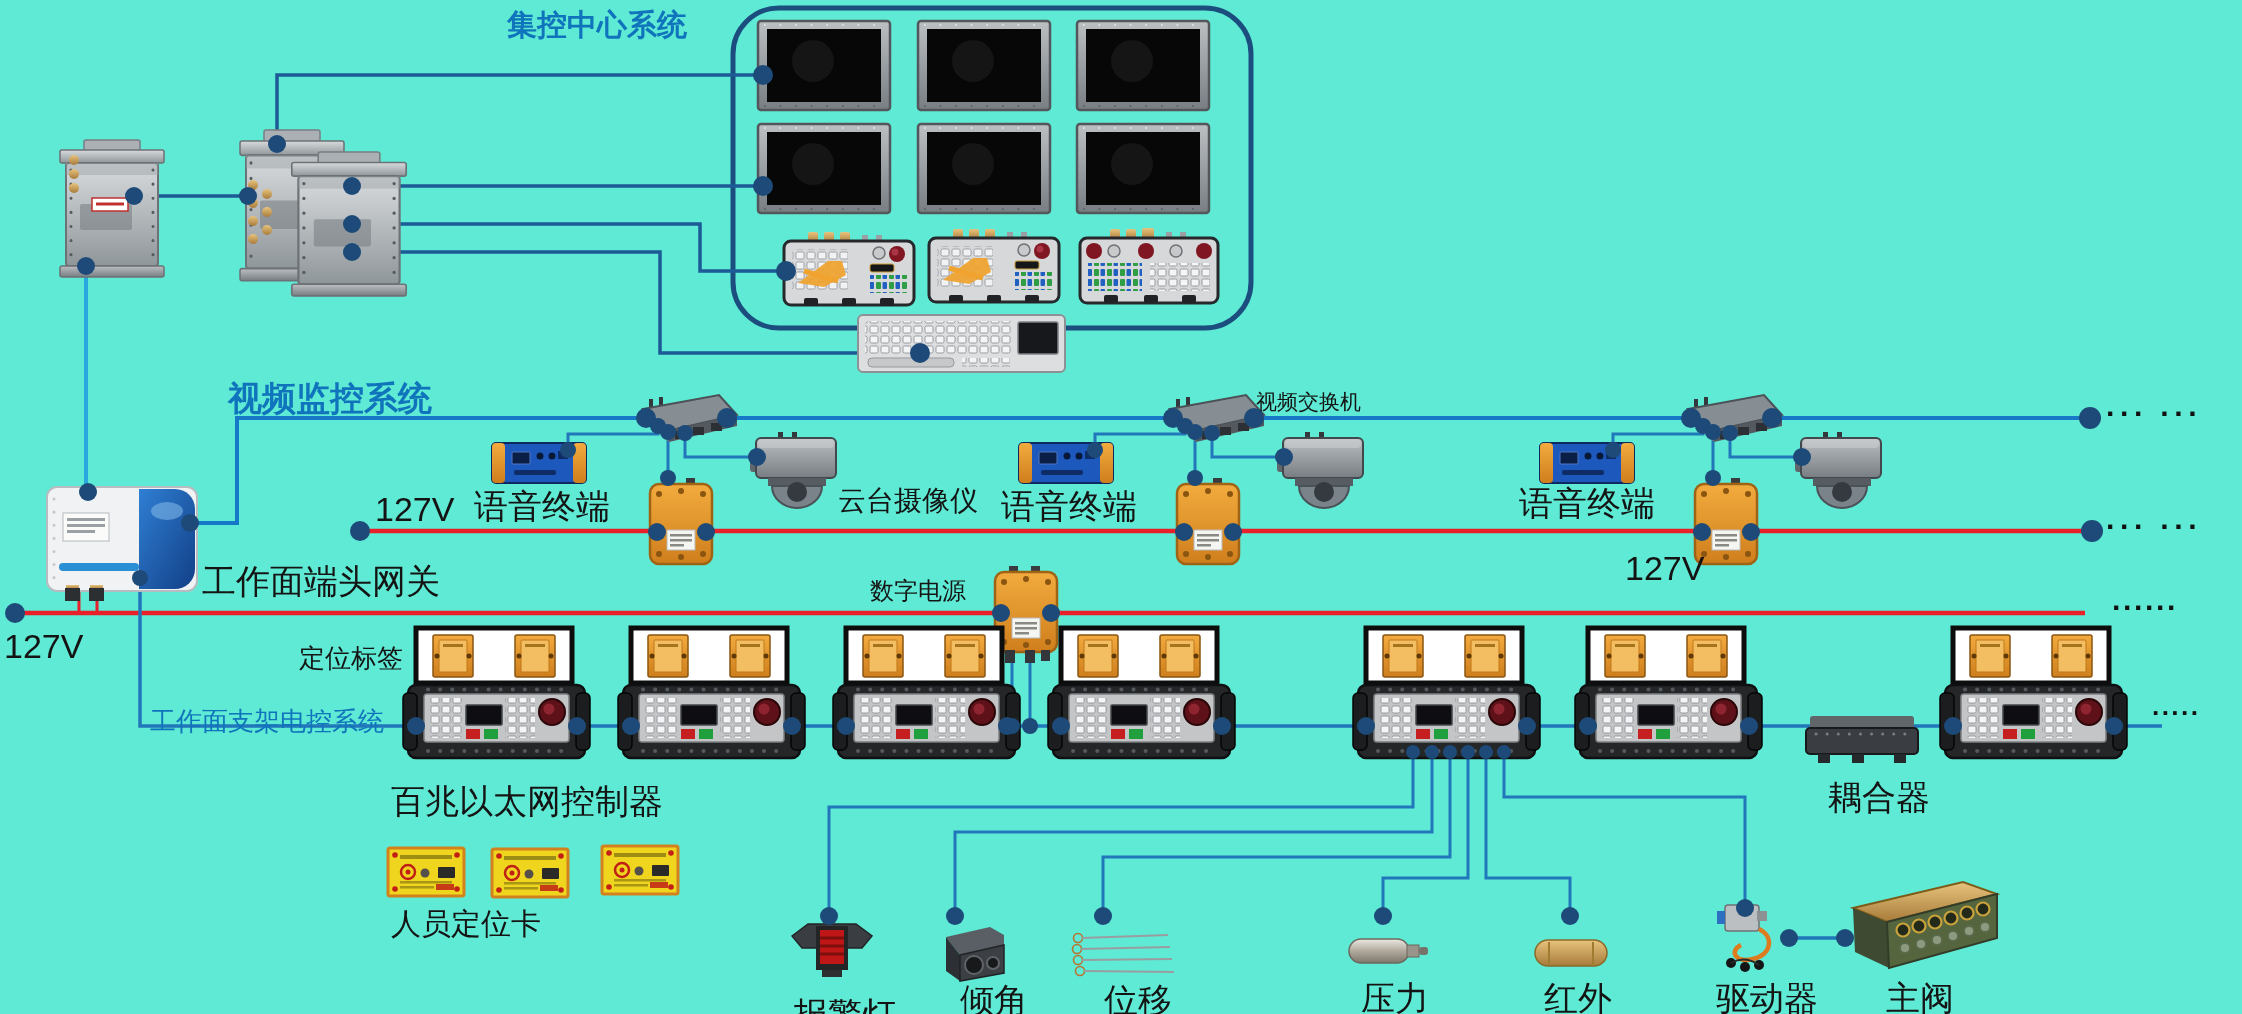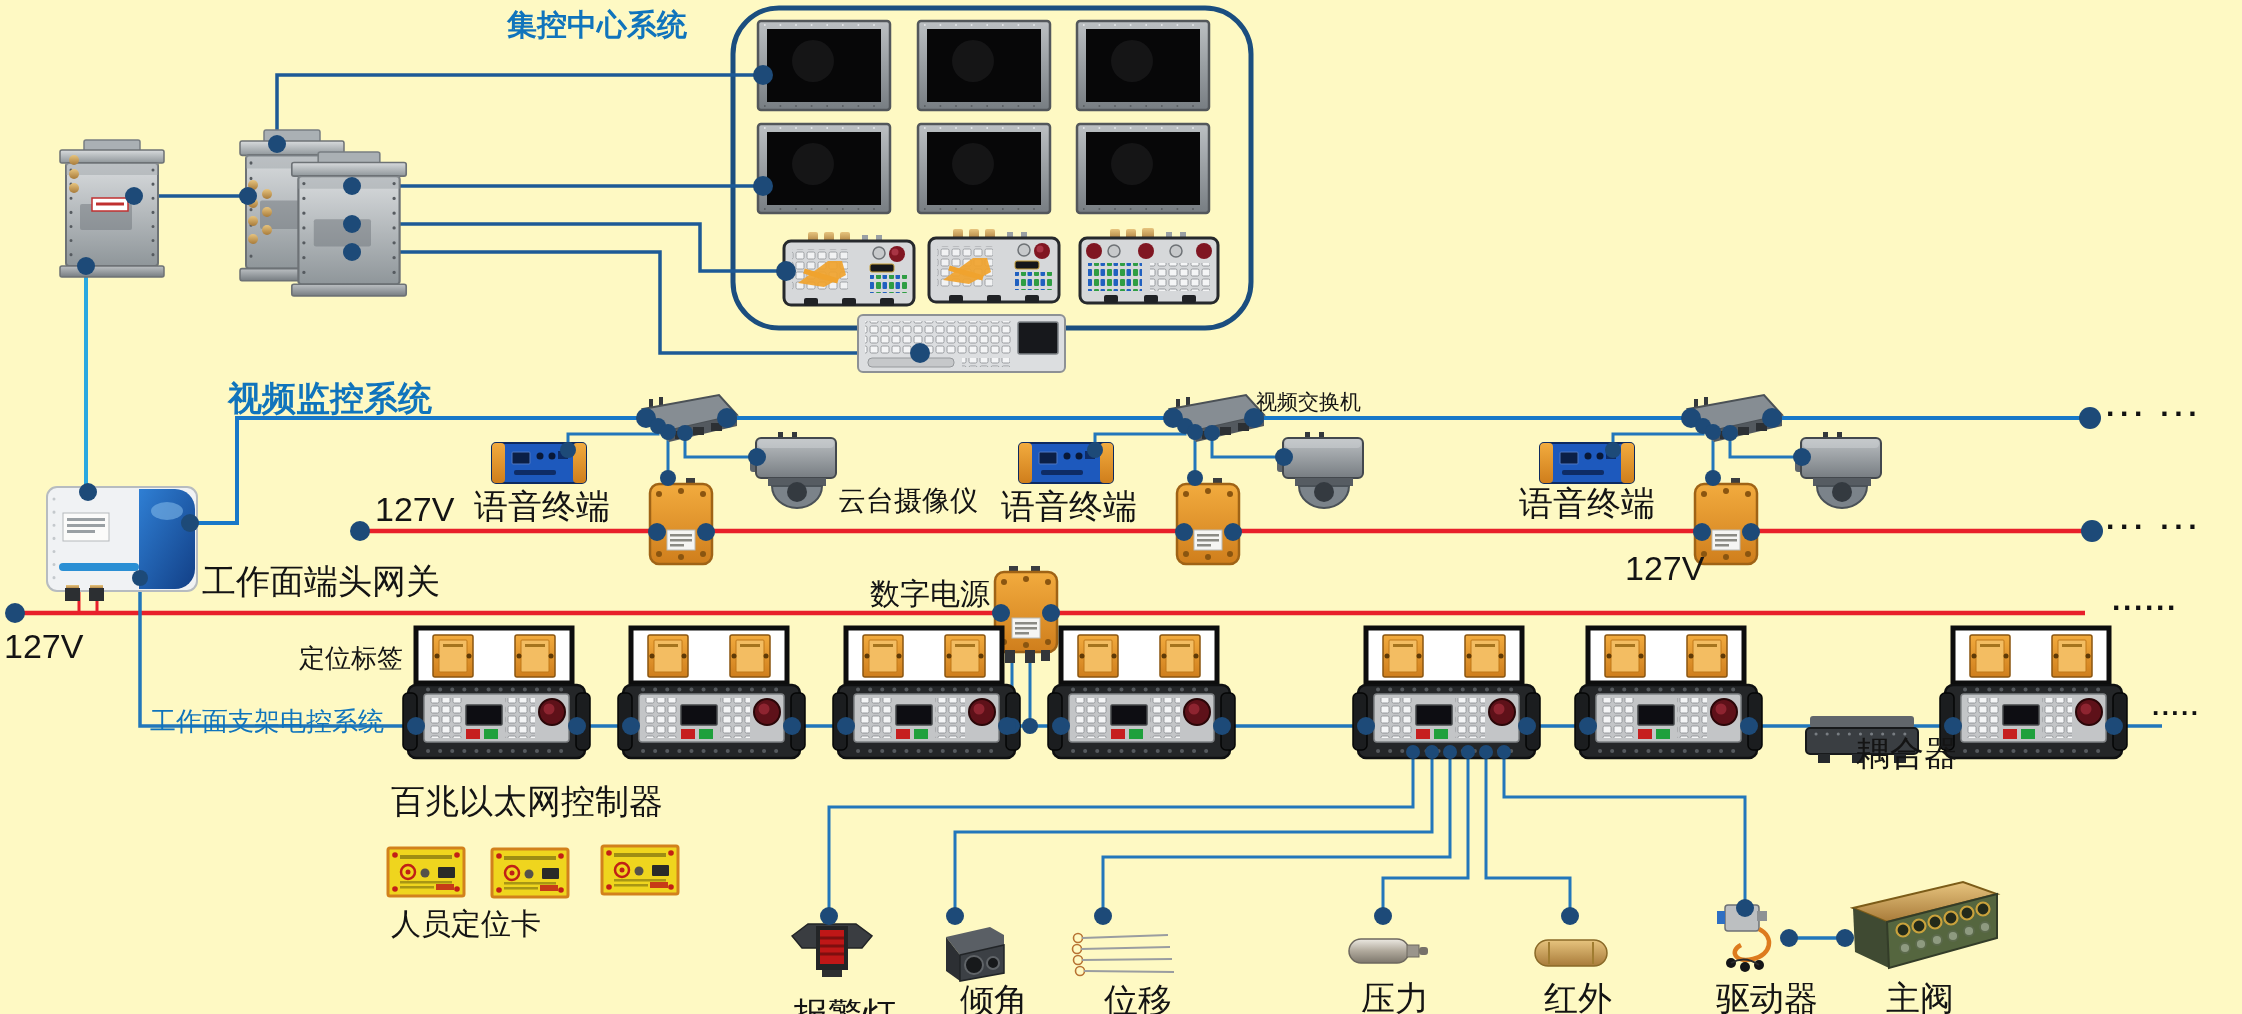--- a/index.html
+++ b/index.html
@@ -1,16 +1,16 @@
 <!DOCTYPE html>
 <html><head>
 <meta charset="utf-8">
 <style>
   html,body{margin:0;padding:0;background:#ffffff;}
-  #canvas{position:relative;width:2242px;height:1014px;background:#fef9c3;overflow:hidden;
+  #canvas{position:relative;width:2242px;height:1014px;background:#5eead4;overflow:hidden;
           font-family:"Liberation Sans","DejaVu Sans",sans-serif;}
   #wires{position:absolute;left:0;top:0;}
   .lbl{position:absolute;white-space:nowrap;color:#141414;font-size:34px;line-height:1.05;}
   .lbl-blue{color:#1074bc;font-weight:700;}
   .lbl-big{font-size:30px;font-weight:700;}
   .lbl-dots{font-weight:700;letter-spacing:4px;font-size:30px;color:#111;}
 </style>
 </head>
 <body>
 
@@ -535,26 +535,26 @@
 <div class="lbl" style="left:474px;top:489px;">语音终端</div>
 <div class="lbl" style="left:1001px;top:489px;">语音终端</div>
 <div class="lbl" style="left:1519px;top:486px;">语音终端</div>
 <div class="lbl" style="left:838px;top:486px;font-size:28px;">云台摄像仪</div>
 
 <div class="lbl" style="left:375px;top:492px;">127V</div>
 <div class="lbl" style="left:4px;top:629px;">127V</div>
 <div class="lbl" style="left:1625px;top:551px;">127V</div>
 
 <div class="lbl" style="left:202px;top:564px;">工作面端头网关</div>
-<div class="lbl" style="left:870px;top:578px;font-size:30px;">数字电源</div>
+<div class="lbl" style="left:870px;top:578px;font-size:24px;">数字电源</div>
 <div class="lbl" style="left:299px;top:645px;font-size:26px;">定位标签</div>
 <div class="lbl lbl-blue" style="left:150px;top:675px;font-weight:400;font-size:26px;margin-top:33px;">工作面支架电控系统</div>
 <div class="lbl" style="left:391px;top:784px;">百兆以太网控制器</div>
 <div class="lbl lbl-big" style="left:391px;top:908px;color:#141414;font-weight:400;text-align:center;">人员定位卡</div>
-<div class="lbl" style="left:1828px;top:736px;margin-left:28px;">耦合器</div>
+<div class="lbl" style="left:1828px;top:780px;">耦合器</div>
 
 <div class="lbl" style="left:794px;top:981px;margin-top:16px;">报警灯</div>
 <div class="lbl" style="left:946px;top:983px;margin-left:14px;">倾角</div>
 <div class="lbl" style="left:1104px;top:983px;text-align:center;">位移</div>
 <div class="lbl" style="left:1361px;top:981px;">压力</div>
 <div class="lbl" style="left:1544px;top:981px;">红外</div>
 <div class="lbl" style="left:1716px;top:981px;">驱动器</div>
 <div class="lbl" style="left:1886px;top:981px;">主阀</div>
 
 <div class="lbl lbl-dots" style="left:2106px;top:398px;">··· ···</div>

